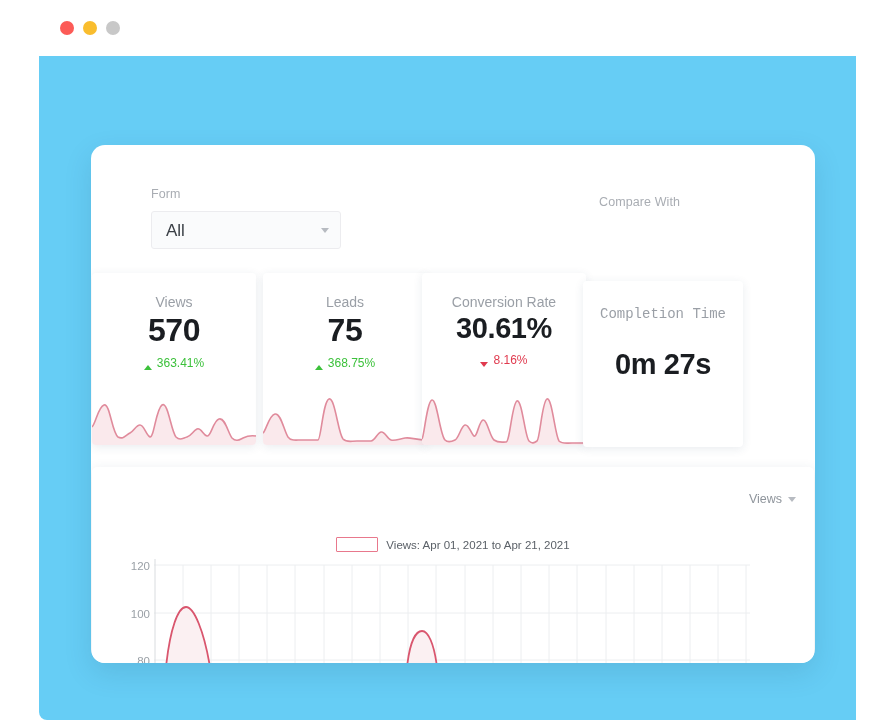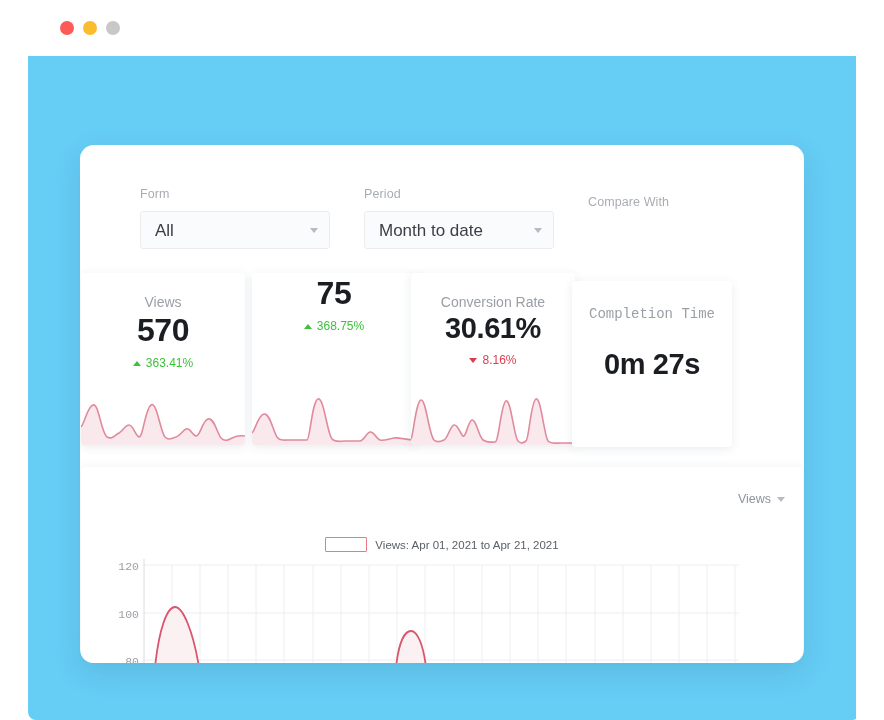--- a/index.html
+++ b/index.html
@@ -20,21 +20,21 @@
     position:absolute;left:0;top:0;width:828px;height:56px;background:#ffffff;
     border-radius:10px 10px 0 0;
   }
   .lights{position:absolute;left:32px;top:21px;display:flex;gap:9px;align-items:center;}
   .light{width:14px;height:14px;border-radius:50%;display:block;}
   .light.red{background:#fc5b57;}
   .light.yellow{background:#f9bd2e;}
   .light.grey{background:#c8c8c8;}
 
   .viewport{
-    position:absolute;left:0;top:56px;width:832px;height:664px;
+    position:absolute;left:11px;top:56px;width:832px;height:664px;
     background:#66cdf5;border-radius:0 0 8px 8px;
   }
 
   
   .panel{
     position:absolute;left:52px;top:89px;width:724px;height:518px;
     background:#ffffff;border-radius:14px;
     box-shadow:0 10px 28px rgba(20,60,90,.13);
     overflow:hidden;
   }
@@ -79,21 +79,21 @@
   }
   .kpi.k4 .kpi-title{margin-top:25px;font-family:Liberation Mono, monospace;}
   .kpi-value{
     text-align:center;font-size:32px;font-weight:bold;color:#1a1d21;
     margin-top:4px;letter-spacing:-.4px;line-height:1;
   }
   .kpi.k3 .kpi-value{font-size:29px;}
   .kpi.k4 .kpi-value{font-size:29px;margin-top:28px;}
   .kpi-delta{
     text-align:center;font-size:12px;margin-top:10px;font-weight:400;
-    display:flex;align-items:center;justify-content:center;gap:5px;
+    display:flex;align-items:flex-end;justify-content:center;gap:5px;
   }
   .kpi-delta.up{color:#3cc13b;}
   .kpi-delta.down{color:#e03a4e;}
   .tri-up{width:0;height:0;border-left:4px solid transparent;border-right:4px solid transparent;border-bottom:5px solid #3cc13b;}
   .tri-down{width:0;height:0;border-left:4px solid transparent;border-right:4px solid transparent;border-top:5px solid #e03a4e;}
   .spark{position:absolute;left:0;bottom:0;width:100%;height:52px;display:block;}
 
   
   .chartcard{
     position:absolute;left:1px;top:322px;width:722px;height:200px;background:#ffffff;
@@ -104,21 +104,21 @@
     font-size:12.5px;color:#8f959c;
   }
   .legend{
     position:absolute;left:0;top:70px;width:722px;
     display:flex;align-items:center;justify-content:center;gap:27px;
   }
   .legend-item{display:flex;align-items:center;gap:8px;font-size:11.5px;color:#5b6168;}
   .sw{width:40px;height:13px;display:block;border-radius:1px;}
   .sw.outline{background:#ffffff;border:1.6px solid #e8788c;}
   .sw.solid{background:#ef5466;border:1.6px dotted #d8485c;}
-  .plot{position:absolute;left:0;top:92px;width:722px;height:108px;font-family:Liberation Mono, monospace;}
+  .plot{position:absolute;left:0;top:92px;width:722px;height:108px;}
   .ylabels{position:absolute;left:24px;top:0;width:34px;height:108px;}
   .ylabel{position:absolute;right:0;font-size:11.5px;color:#9aa0a6;line-height:1;}
   .plotsvg{position:absolute;left:62px;top:0;width:596px;height:108px;display:block;}
 </style>
 </head>
 <body>
 
 <div class="screen">
 
   <div class="browser">
@@ -138,27 +138,20 @@
         <div class="filters">
 
           <div class="filter f1">
             <div class="filter-label">Form</div>
             <div class="select">
               <span class="select-value">All</span>
               <span class="caret"></span>
             </div>
           </div>
 
-          <div class="filter f2">
-            <div class="filter-label">Period</div>
-            <div class="select">
-              <span class="select-value">Month to date</span>
-              <span class="caret"></span>
-            </div>
-          </div>
 
           <div class="filter f3">
             <div class="filter-label">Compare With</div>
           </div>
 
         </div>
 
         <div class="kpis">
 
           <div class="kpi k1">
@@ -168,20 +161,21 @@
               <span class="tri-up"></span>
               <span>363.41%</span>
             </div>
             <svg class="spark" viewBox="0 0 164 52" preserveAspectRatio="none">
               <path d="M0,34 C4,30 6,14 12,12 C18,10 20,40 26,44 C31,47 34,42 38,40 C42,38 44,32 48,32 C52,32 54,42 58,44 C62,45 64,16 70,12 C76,8 79,38 84,44 C88,48 91,45 95,44 C99,43 101,38 105,36 C109,34 111,42 115,43 C119,44 121,28 127,26 C133,24 136,40 140,45 C144,49 147,47 151,45 C155,43 158,42 164,43 L164,52 L0,52 Z" fill="#f6d7dd" opacity=".55"></path>
               <path d="M0,34 C4,30 6,14 12,12 C18,10 20,40 26,44 C31,47 34,42 38,40 C42,38 44,32 48,32 C52,32 54,42 58,44 C62,45 64,16 70,12 C76,8 79,38 84,44 C88,48 91,45 95,44 C99,43 101,38 105,36 C109,34 111,42 115,43 C119,44 121,28 127,26 C133,24 136,40 140,45 C144,49 147,47 151,45 C155,43 158,42 164,43" fill="none" stroke="#e08b9c" stroke-width="1.6"></path>
             </svg>
           </div>
 
           <div class="kpi k2">
+            <div class="kpi-title">Leads</div>
             <div class="kpi-value">75</div>
             <div class="kpi-delta up">
               <span class="tri-up"></span>
               <span>368.75%</span>
             </div>
             <svg class="spark" viewBox="0 0 164 52" preserveAspectRatio="none">
               <path d="M0,40 C3,38 6,22 12,21 C18,20 21,38 25,44 C28,48 32,47 38,47 C46,47 50,47 55,47 C58,47 60,8 66,6 C72,4 75,40 80,46 C84,50 88,48 94,48 C100,48 104,48 108,48 C112,48 114,40 118,39 C122,38 124,46 128,47 C132,48 136,46 142,45 C148,44 152,47 164,47 L164,52 L0,52 Z" fill="#f6d7dd" opacity=".55"></path>
               <path d="M0,40 C3,38 6,22 12,21 C18,20 21,38 25,44 C28,48 32,47 38,47 C46,47 50,47 55,47 C58,47 60,8 66,6 C72,4 75,40 80,46 C84,50 88,48 94,48 C100,48 104,48 108,48 C112,48 114,40 118,39 C122,38 124,46 128,47 C132,48 136,46 142,45 C148,44 152,47 164,47" fill="none" stroke="#e08b9c" stroke-width="1.6"></path>
             </svg>
           </div>

